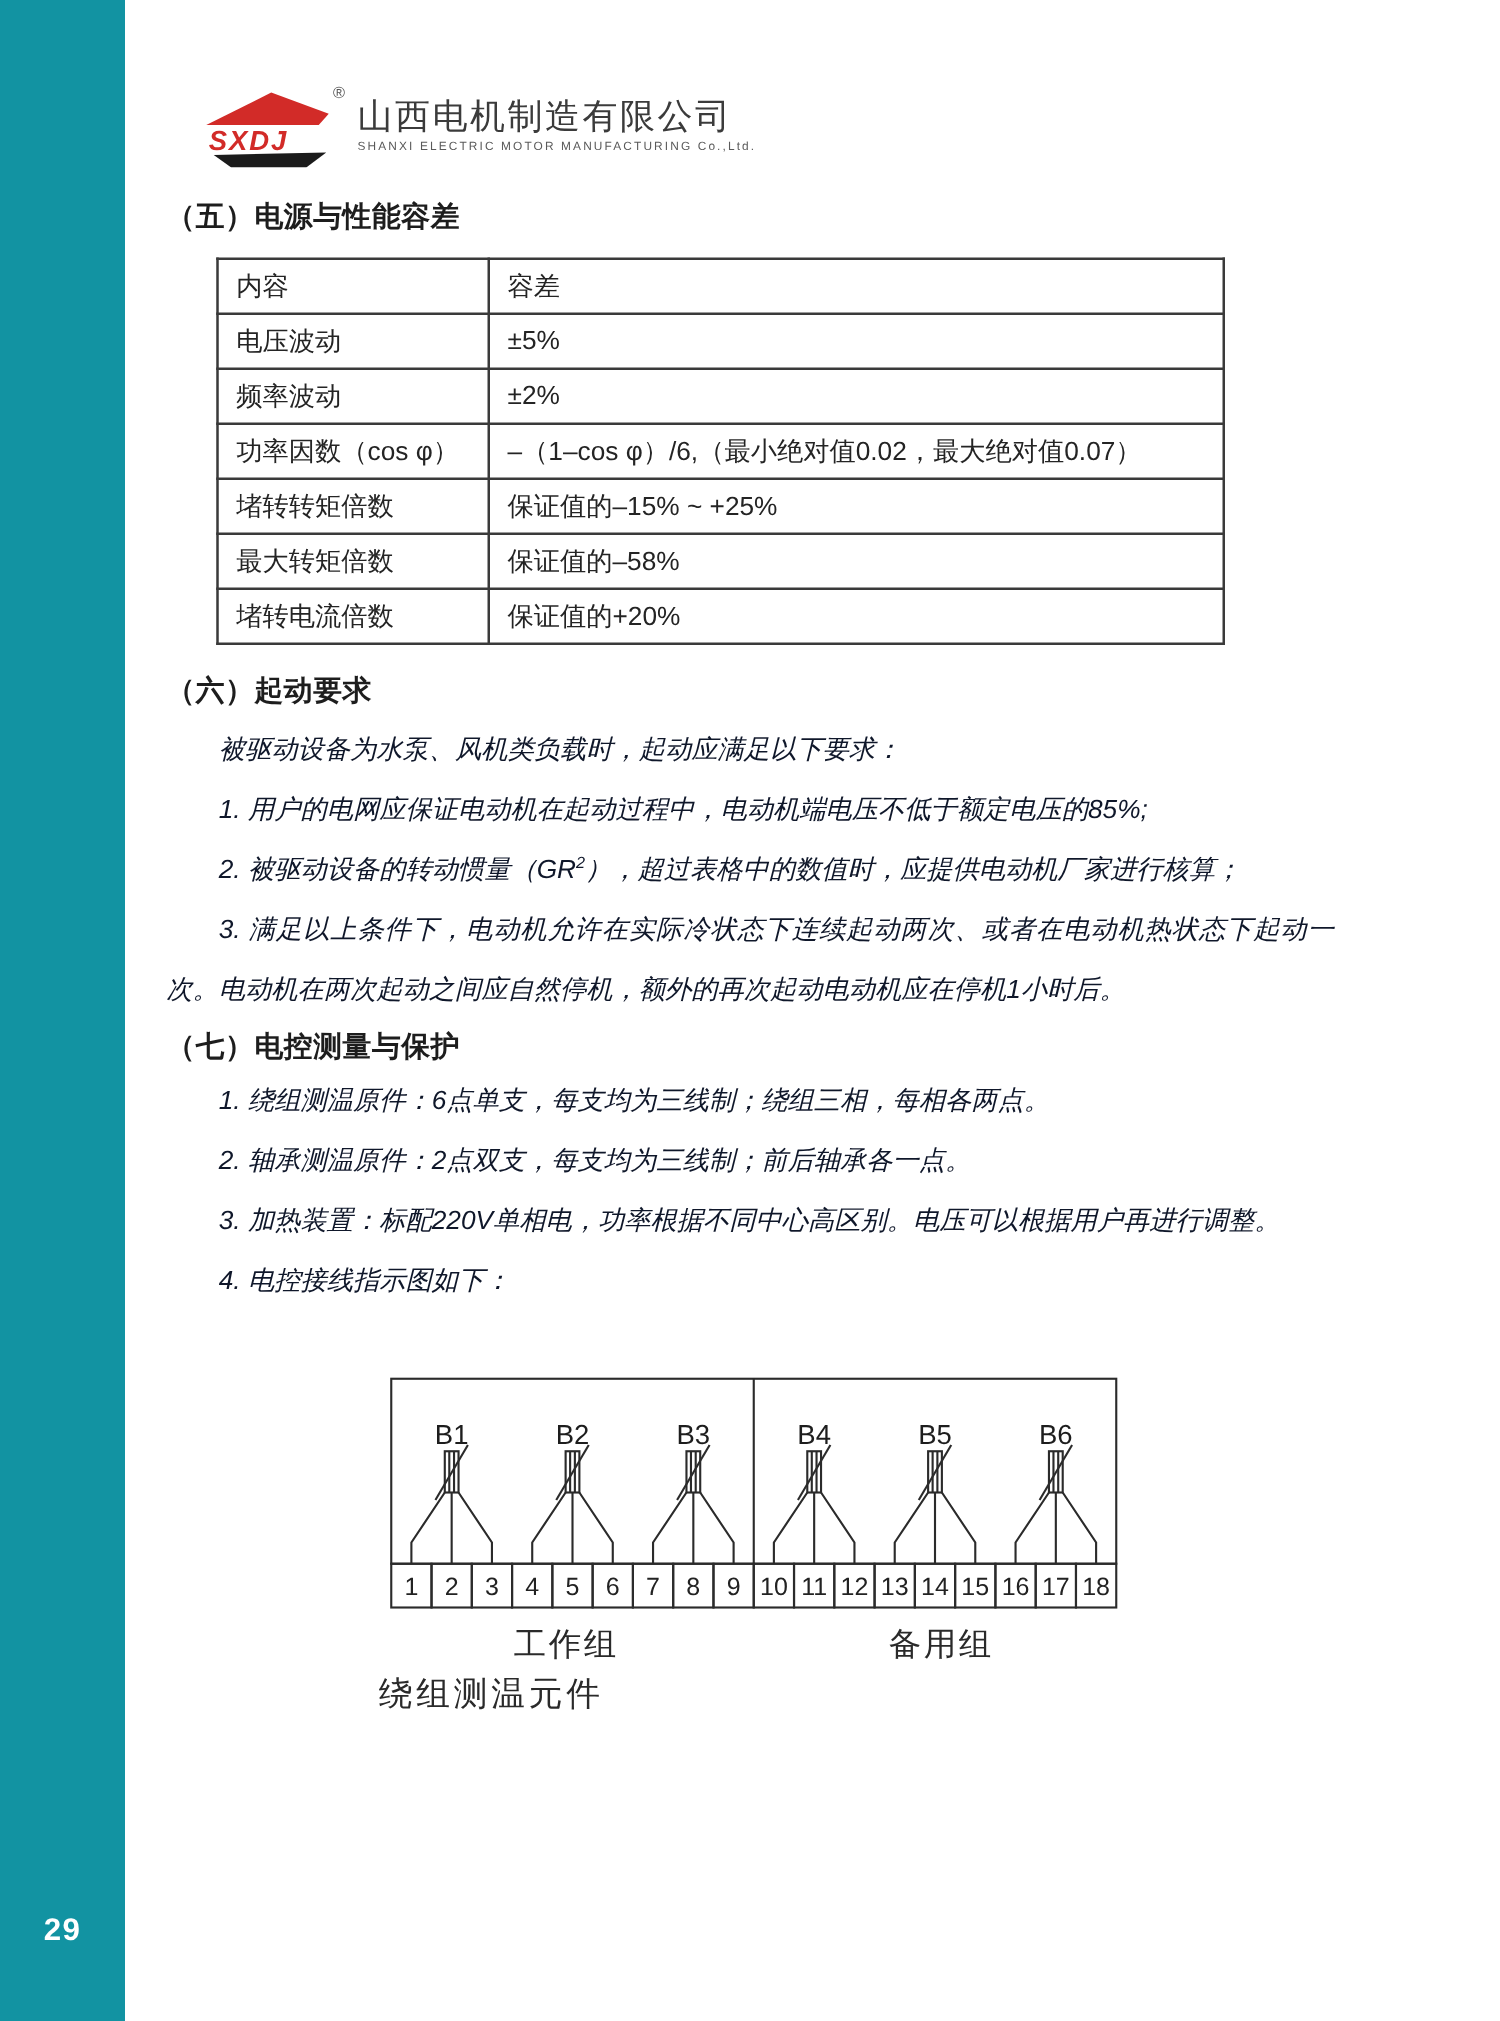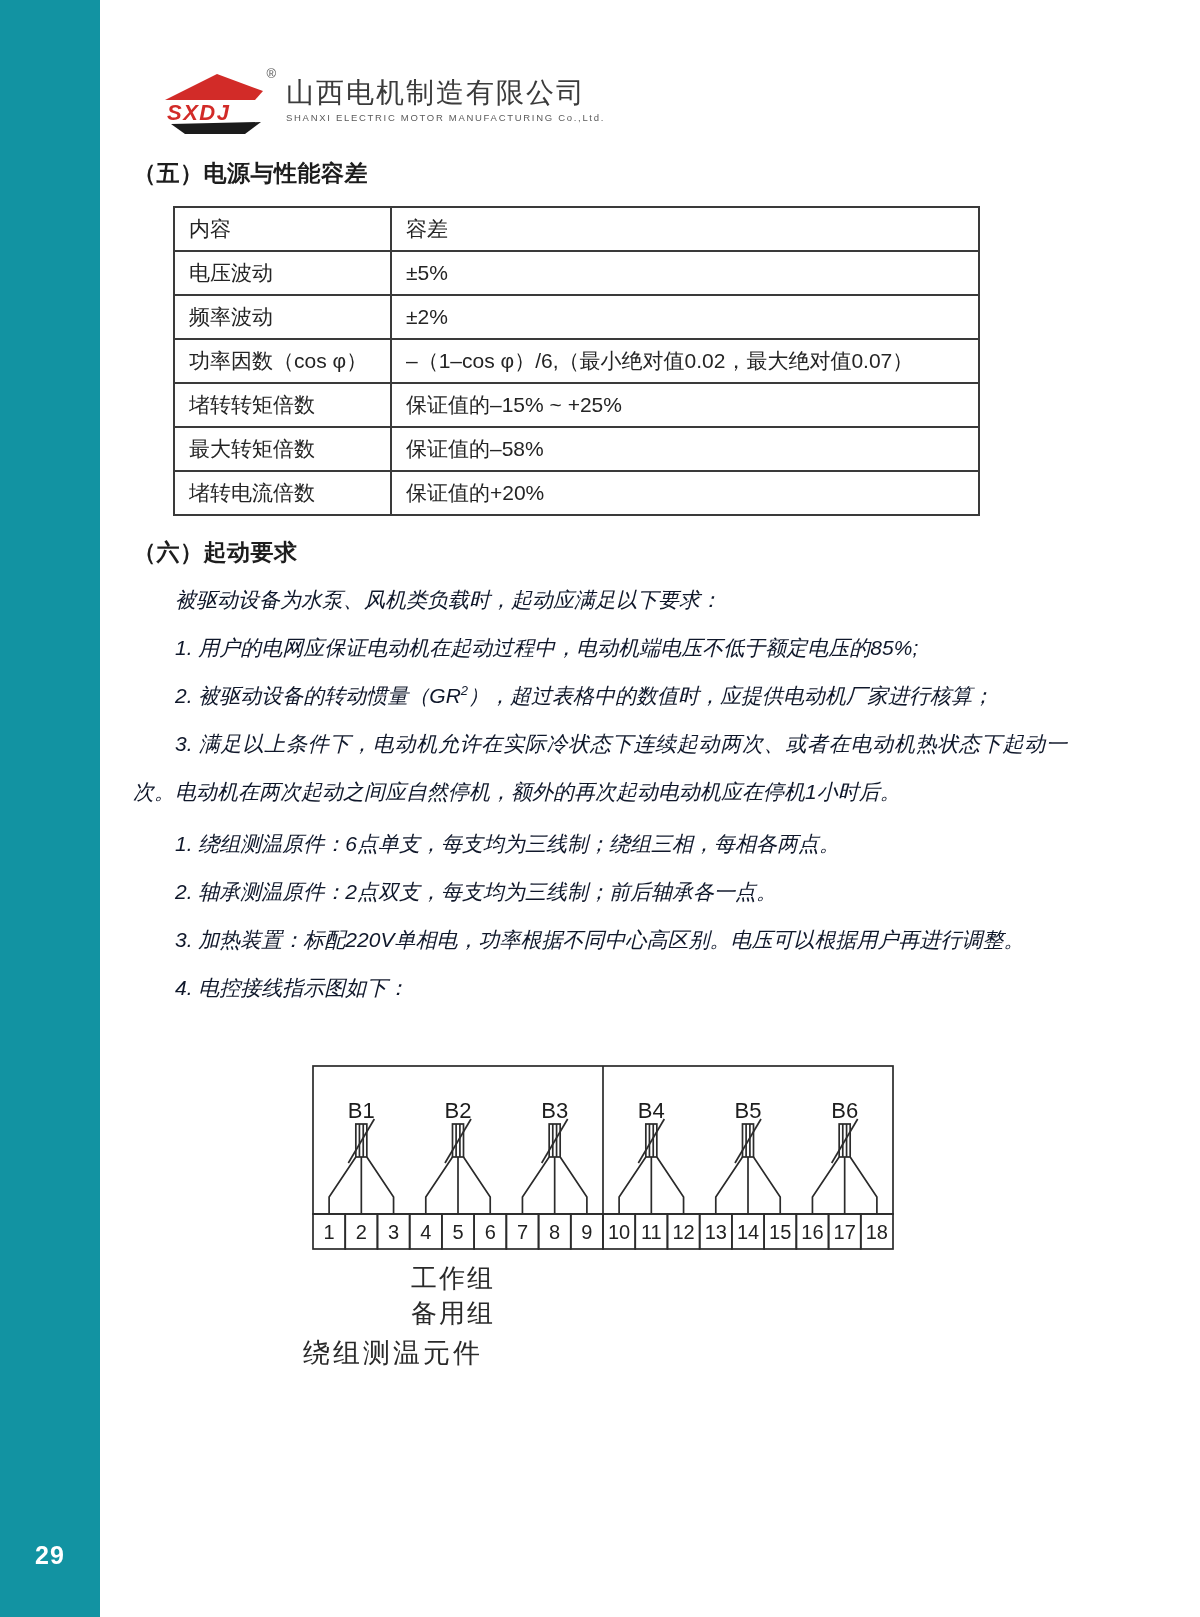--- a/index.html
+++ b/index.html
@@ -11,21 +11,20 @@
     color:#232323;
   }
   .side-stripe {
     position:absolute; left:0; top:0; width:100px; height:1617px;
     background:#1293A2;
   }
   .page-num {
     position:absolute; left:0; top:1530px; width:100px;
     text-align:center; color:#ffffff; font-size:25px; font-weight:bold;
     letter-spacing:1px;
-    margin-top:11px;
   }
   .content { position:relative; margin-left:133px; width:934px; }
 
   
   .brand { display:flex; align-items:flex-start; margin-top:70px; margin-left:27px; height:64px; }
   .logo-wrap { position:relative; width:112px; height:64px; flex:0 0 auto; }
   .logo-wrap svg { display:block; }
   .reg-mark { position:absolute; right:-4px; top:-4px; font-size:13px; color:#555; }
   .brand-text { margin-left:14px; padding-top:6px; }
   .company-cn { font-size:28px; color:#3b3b3b; letter-spacing:2px; font-weight:500; line-height:1.2; }
@@ -52,21 +51,21 @@
   
   .para { font-size:21px; line-height:48px; color:#0f172a; text-align:justify;font-style:italic; }
   .indent { text-indent:2em; }
   .first { margin-top:8px; }
   .tight { margin-top:4px; }
   sup.s { font-size:13px; vertical-align:super; line-height:0; }
 
   
   .diagram { margin-top:52px; margin-left:170px; width:600px; }
   .diagram svg { display:block; }
-  .group-row { display:flex; width:600px; margin-top:10px;flex-direction:column; }
+  .group-row { display:flex; width:600px; margin-top:10px; }
   .group-cell { width:50%; text-align:center; font-size:26px; color:#2a2a2a; letter-spacing:2px; }
   .dia-caption { width:600px; font-size:27px; color:#2a2a2a; margin-top:4px; letter-spacing:3px; }
 </style>
 </head>
 <body>
 
 <div class="page">
   <div class="side-stripe"></div>
   <div class="page-num">29</div>
 
@@ -122,20 +121,21 @@
           </tr>
         </tbody>
     </table>
 
     <div class="sec-h h6">（六）起动要求</div>
     <p class="para indent first">被驱动设备为水泵、风机类负载时，起动应满足以下要求：</p>
     <p class="para indent">1. 用户的电网应保证电动机在起动过程中，电动机端电压不低于额定电压的85%;</p>
     <p class="para indent"><span>2. 被驱动设备的转动惯量（GR</span><sup class="s">2</sup><span>），超过表格中的数值时，应提供电动机厂家进行核算；</span></p>
     <p class="para indent">3. 满足以上条件下，电动机允许在实际冷状态下连续起动两次、或者在电动机热状态下起动一次。电动机在两次起动之间应自然停机，额外的再次起动电动机应在停机1小时后。</p>
 
+    <div class="sec-h h7">（七）电控测量与保护</div>
     <p class="para indent tight">1. 绕组测温原件：6点单支，每支均为三线制；绕组三相，每相各两点。</p>
     <p class="para indent">2. 轴承测温原件：2点双支，每支均为三线制；前后轴承各一点。</p>
     <p class="para indent">3. 加热装置：标配220V单相电，功率根据不同中心高区别。电压可以根据用户再进行调整。</p>
     <p class="para indent">4. 电控接线指示图如下：</p>
 
     <div class="diagram">
       <svg width="600" height="187" viewBox="0 0 600 187">
           <rect x="10" y="2" width="580" height="148" fill="none" stroke="#2b2b2b" stroke-width="1.7"></rect>
           <line x1="300" y1="2" x2="300" y2="150" fill="none" stroke="#2b2b2b" stroke-width="1.7"></line>
           <rect x="10.00" y="150" width="32.22" height="35" fill="none" stroke="#2b2b2b" stroke-width="1.7"></rect>

